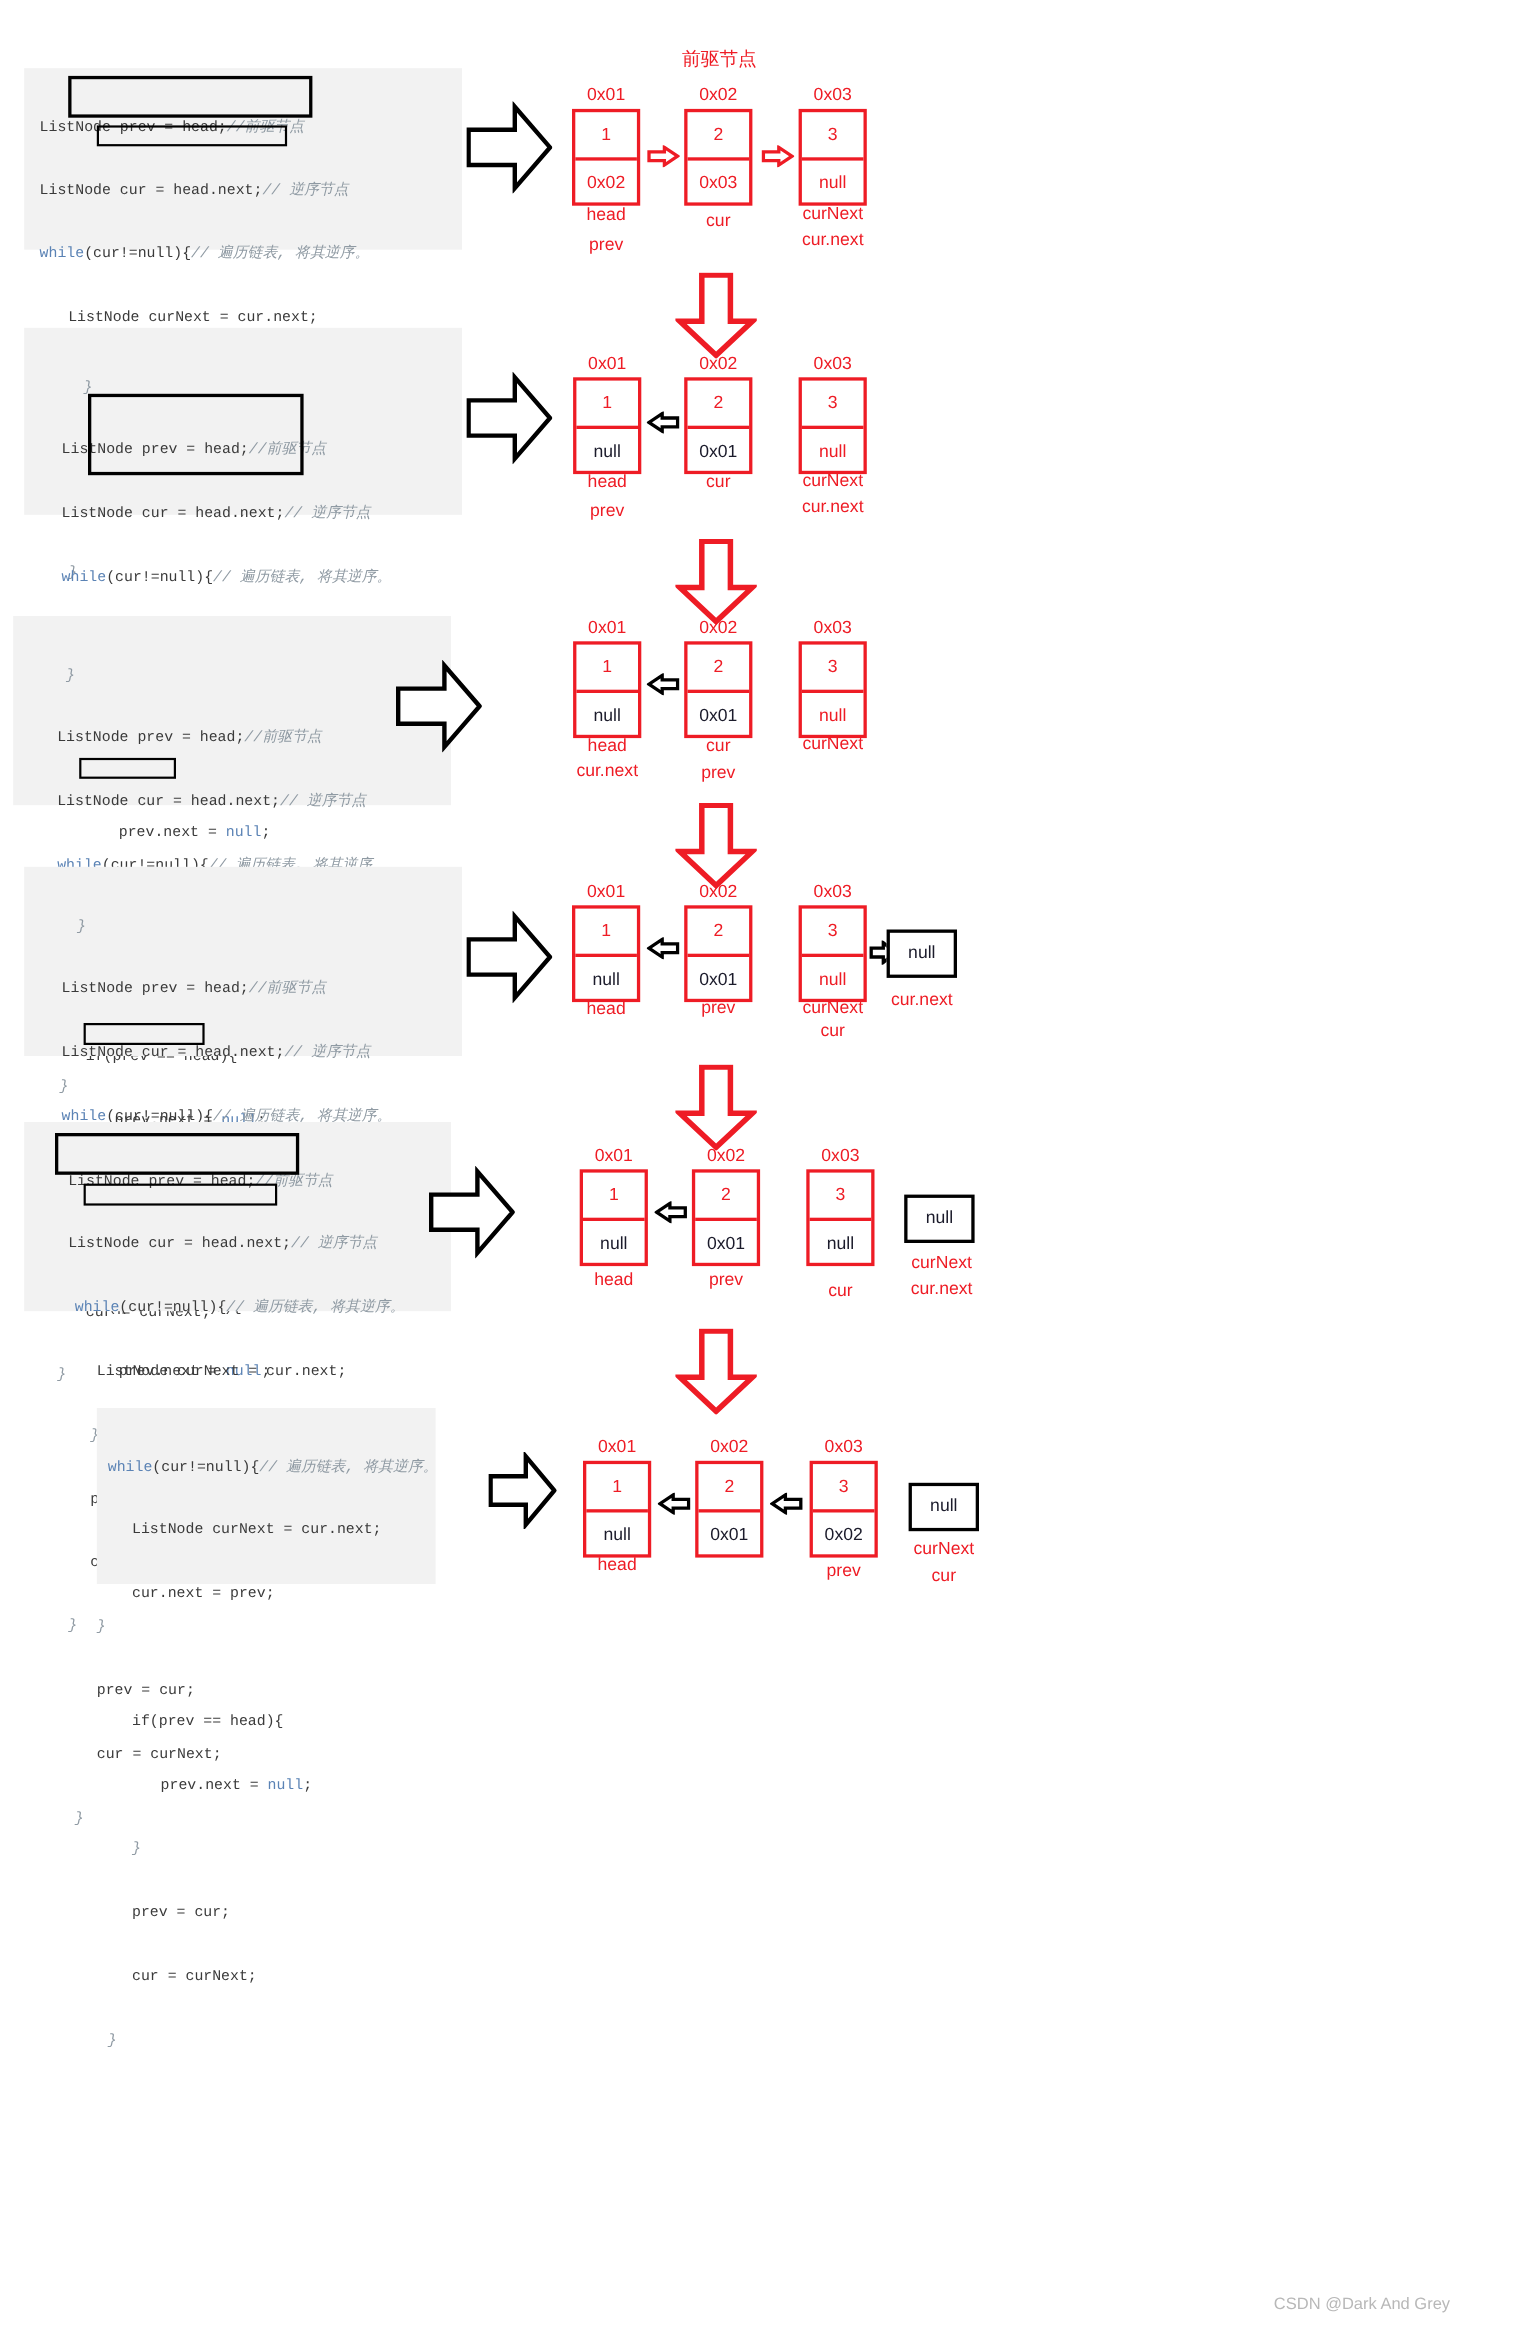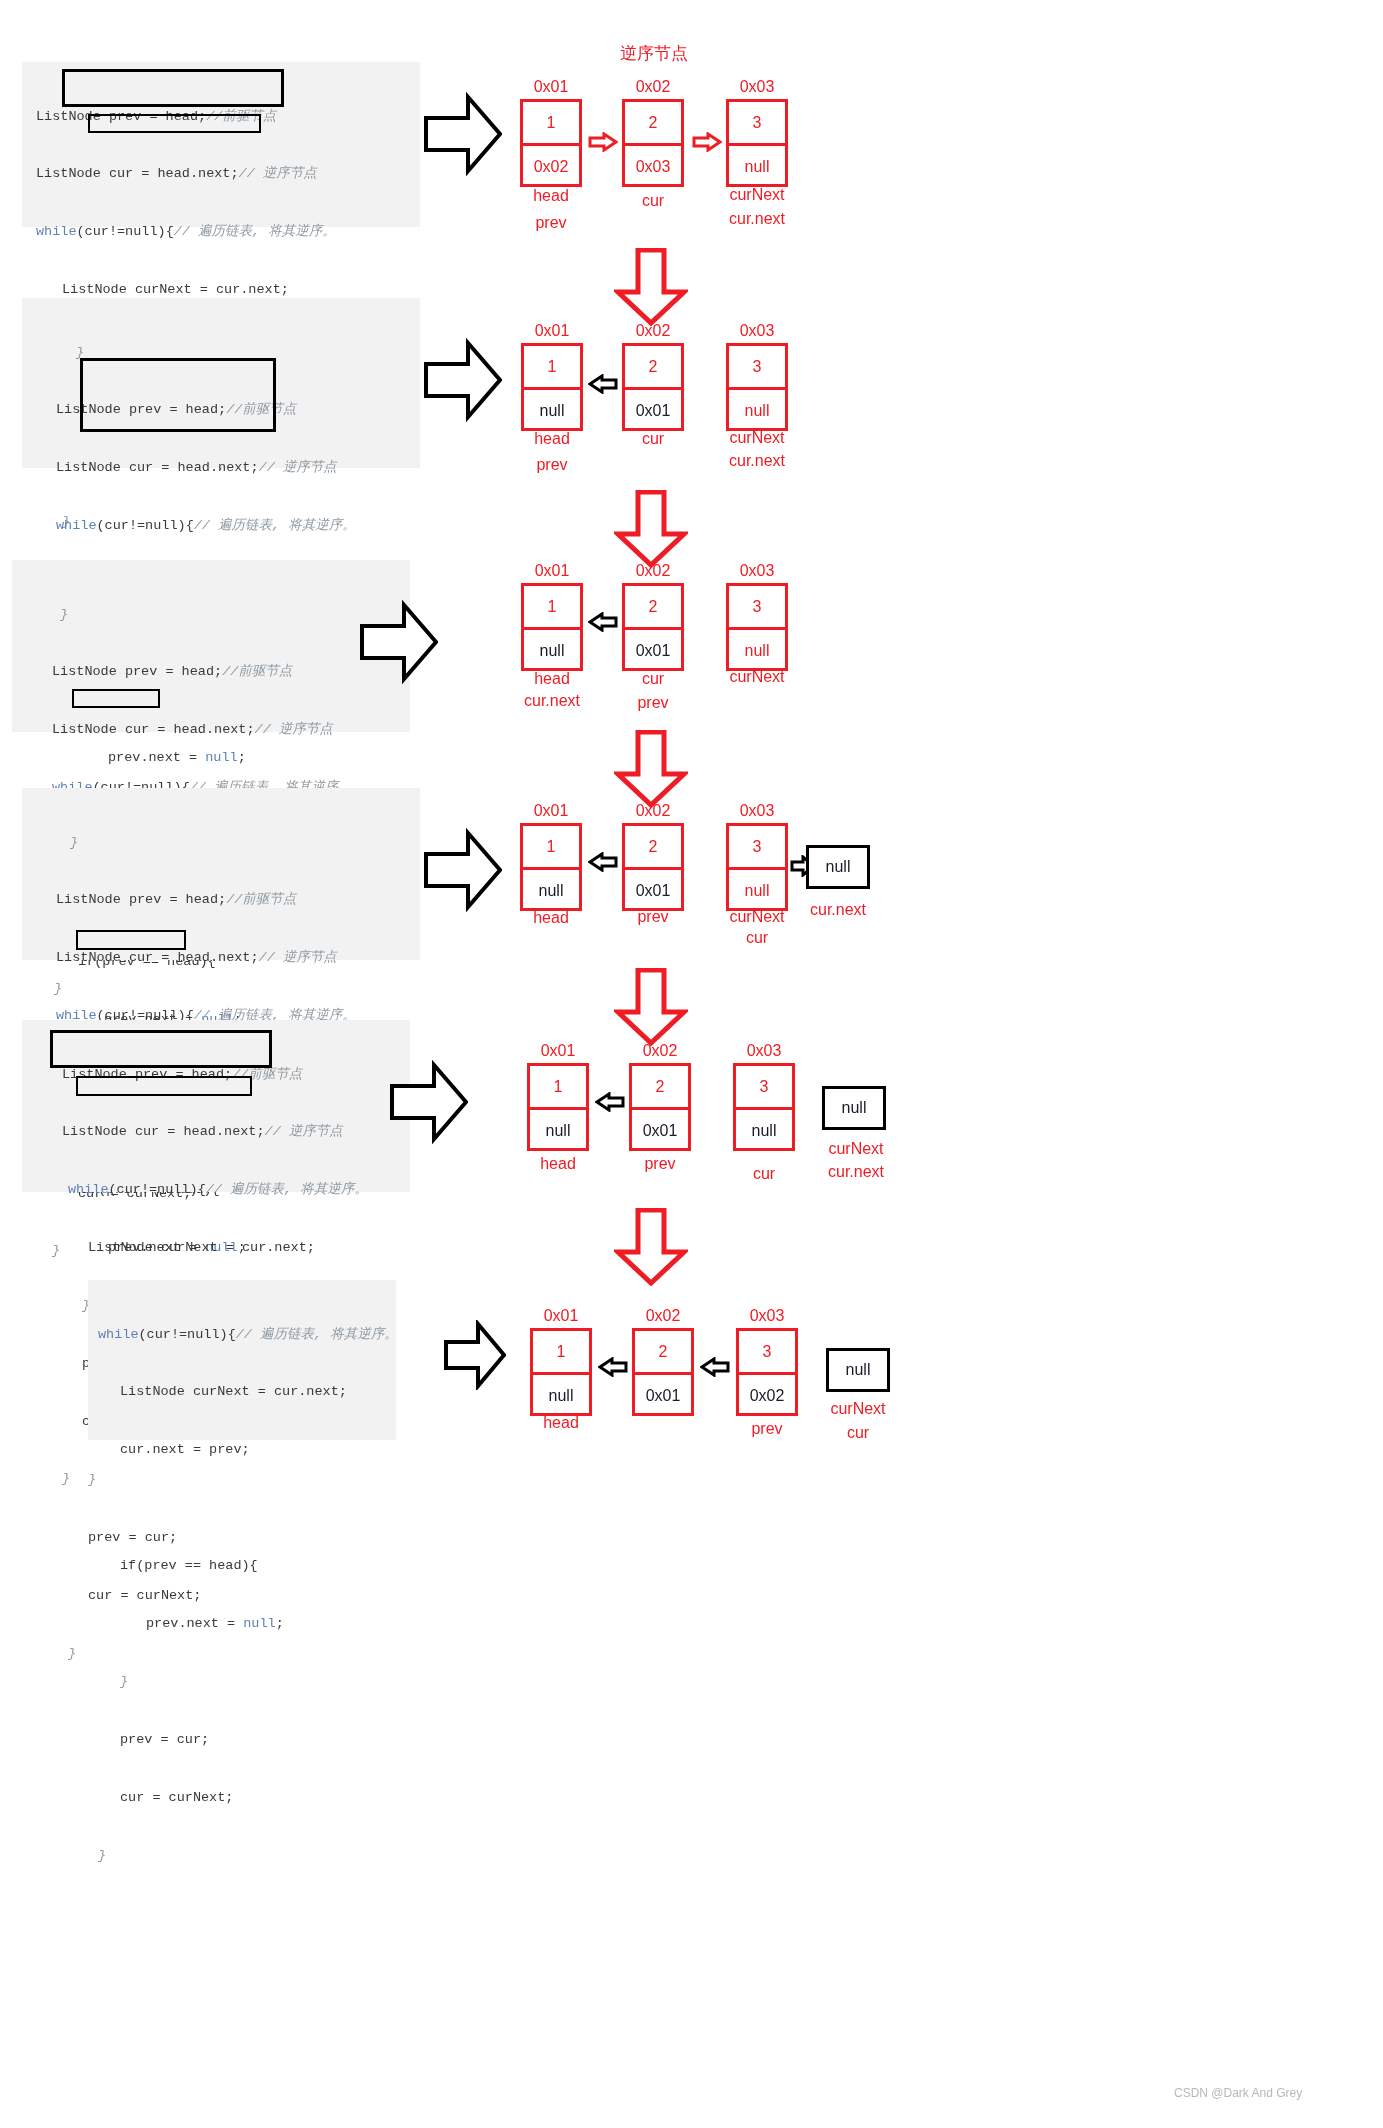--- a/index.html
+++ b/index.html
@@ -49,28 +49,28 @@
 
   
   .nullbox{position:absolute;width:64px;height:44px;border:3px solid #000;box-sizing:border-box;
            display:flex;align-items:center;justify-content:center;font-size:16px;color:#1b1b2b;background:#fff;}
 
   
   .sarrow{position:absolute;}
   .sarrow svg{display:block;}
 
   .title{position:absolute;font-size:17px;color:#ee1c25;white-space:nowrap;}
-  .watermark{position:absolute;font-size:12px;color:#b8b8b8;white-space:nowrap;margin-left:16px;}
+  .watermark{position:absolute;font-size:15px;color:#b8b8b8;white-space:nowrap;}
 </style>
 </head>
 <body>
 
 <div class="stage">
 
-  <div class="title" style="left:620px;top:42px;">逆序节点</div>
+  <div class="title" style="left:620px;top:42px;">前驱节点</div>
 
   <div class="code" style="left:22px;top:62px;width:398px;height:165px;">
     <span class="ln"><span class="pl">ListNode prev = head;</span><span class="cmcn">//前驱节点</span></span>
     <span class="ln"><span class="pl">ListNode cur = head.next;</span><span class="cmcn">// 逆序节点</span></span>
     <span class="ln"><span class="kw">while</span><span class="pl">(cur!=null){</span><span class="cmcn">// 遍历链表, 将其逆序。</span></span>
     <span class="ln" style="padding-left:40px"><span class="pl">ListNode curNext = cur.next;</span></span>
     <span class="ln" style="padding-left:40px"><span class="pl">cur.next = prev;</span></span>
     <span class="ln" style="padding-left:40px"><span class="pl">if(prev == head){</span></span>
     <span class="ln" style="padding-left:66px"><span class="pl">prev.next = </span><span class="nul">null</span><span class="pl">;</span></span>
     <span class="ln" style="padding-left:40px"><span class="cm">}</span></span>

